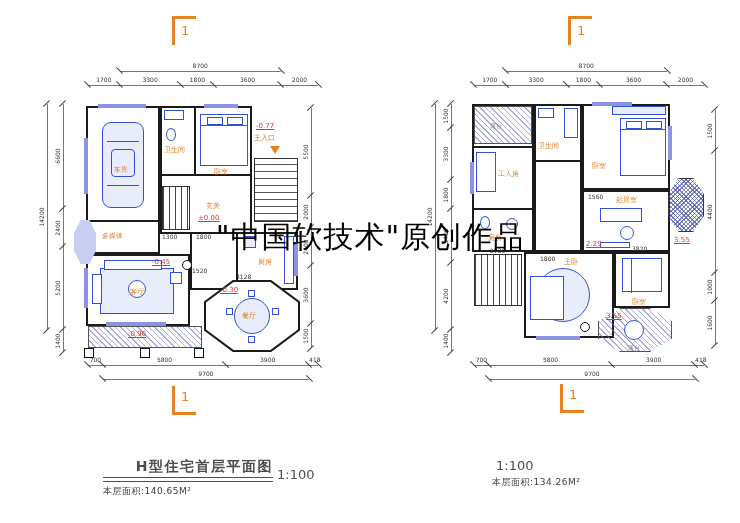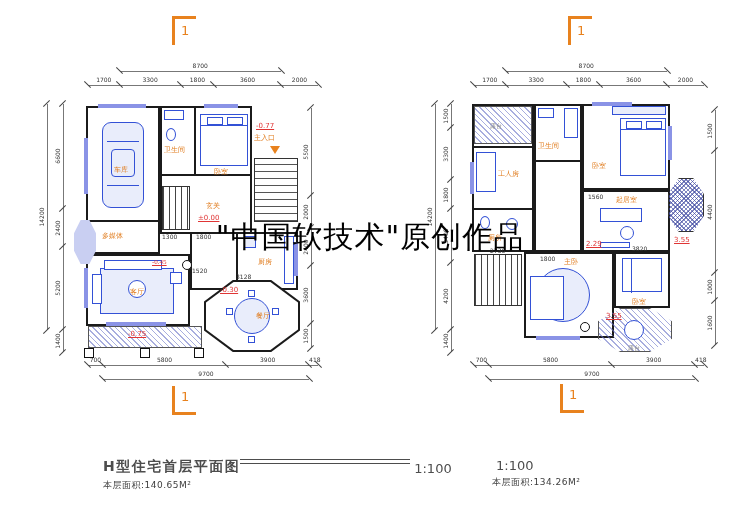--- a/index.html
+++ b/index.html
@@ -51,21 +51,21 @@
   .smk .lab{position:absolute;left:9px;color:#e8821e;font-size:13px;line-height:14px;}
   .smk.top .bh{top:0;} .smk.top .bv{top:3px;} .smk.top .lab{top:8px;}
   .smk.bot .bv{top:0;} .smk.bot .bh{bottom:7px;} .smk.bot .lab{top:4px;}
   
   .wm{position:absolute;left:0;width:740px;text-align:center;color:#000;}
   .wm1{top:217px;font-size:30px;letter-spacing:1px;}
   .wm2{top:252px;font-size:40px;}
   
   .tblock{position:absolute;width:220px;}
   .trow{display:flex;align-items:flex-end;}
-  .tcol{display:flex;flex-direction:row;}
+  .tcol{display:flex;flex-direction:column;align-items:flex-end;}
   .ttitle{font-size:14px;font-weight:bold;color:#4d4d4d;letter-spacing:1.5px;white-space:nowrap;}
   .dline{height:3px;border-top:1px solid #4d4d4d;border-bottom:1px solid #4d4d4d;width:170px;margin-top:1px;}
   .tscale{font-size:13px;color:#4d4d4d;margin-left:4px;padding-bottom:0px;}
   .tarea{display:block;font-size:9px;color:#3d3d3d;margin-top:3px;letter-spacing:.5px;}
   .plan{position:absolute;}
 </style>
 </head>
 <body>
 
 <div id="stage">
@@ -241,28 +241,28 @@
     <div class="steps" style="left:168px;top:56px;width:44px;height:64px;"></div>
     <div class="tri" style="left:184px;top:44px;"></div>
 
     <span class="rlabel" style="left:28px;top:64px;">车库</span>
     <span class="rlabel" style="left:78px;top:44px;">卫生间</span>
     <span class="rlabel" style="left:128px;top:66px;">卧室</span>
     <span class="rlabel" style="left:120px;top:100px;">玄关</span>
     <span class="rlabel" style="left:16px;top:130px;">多媒体</span>
     <span class="rlabel" style="left:44px;top:186px;">客厅</span>
     <span class="rlabel" style="left:172px;top:156px;">厨房</span>
-    <span class="rlabel" style="left:170px;top:210px;">餐厅</span>
+    <span class="rlabel" style="left:156px;top:210px;">餐厅</span>
     <span class="rlabel" style="left:168px;top:32px;">主入口</span>
 
     <span class="level" style="left:170px;top:20px;">-0.77</span>
     <span class="level" style="left:112px;top:112px;">±0.00</span>
-    <span class="level" style="left:66px;top:156px;font-family:Liberation Serif, serif;">-0.45</span>
+    <span class="level" style="left:66px;top:156px;">-0.45</span>
     <span class="level" style="left:134px;top:184px;">-0.30</span>
-    <span class="level" style="left:42px;top:228px;">-0.75</span>
+    <span class="level" style="left:42px;top:228px;">-0.96</span>
 
     <span class="idim" style="left:76px;top:132px;">1300</span>
     <span class="idim" style="left:110px;top:132px;">1800</span>
     <span class="idim" style="left:106px;top:166px;">1520</span>
     <span class="idim" style="left:150px;top:172px;">3128</span>
   </div>
 
   <div class="dim-h" style="left:474px;top:60px;width:230px;">
     <div class="sp" style="flex:1700"></div>
     <div class="seg end" style="flex:8700">

